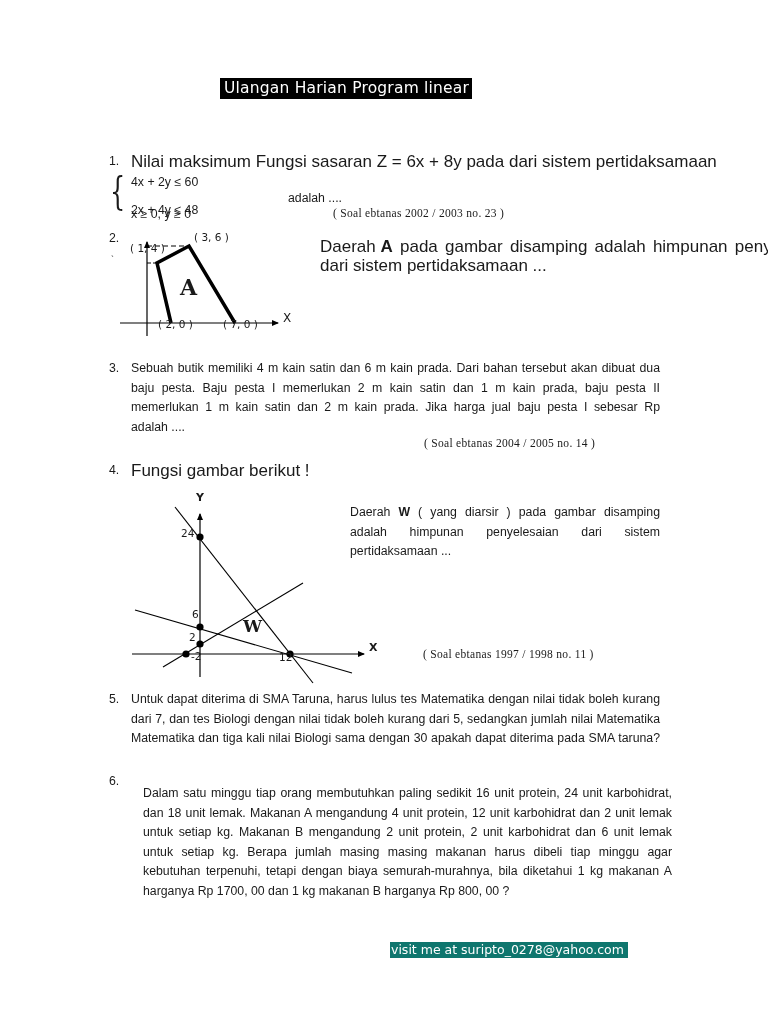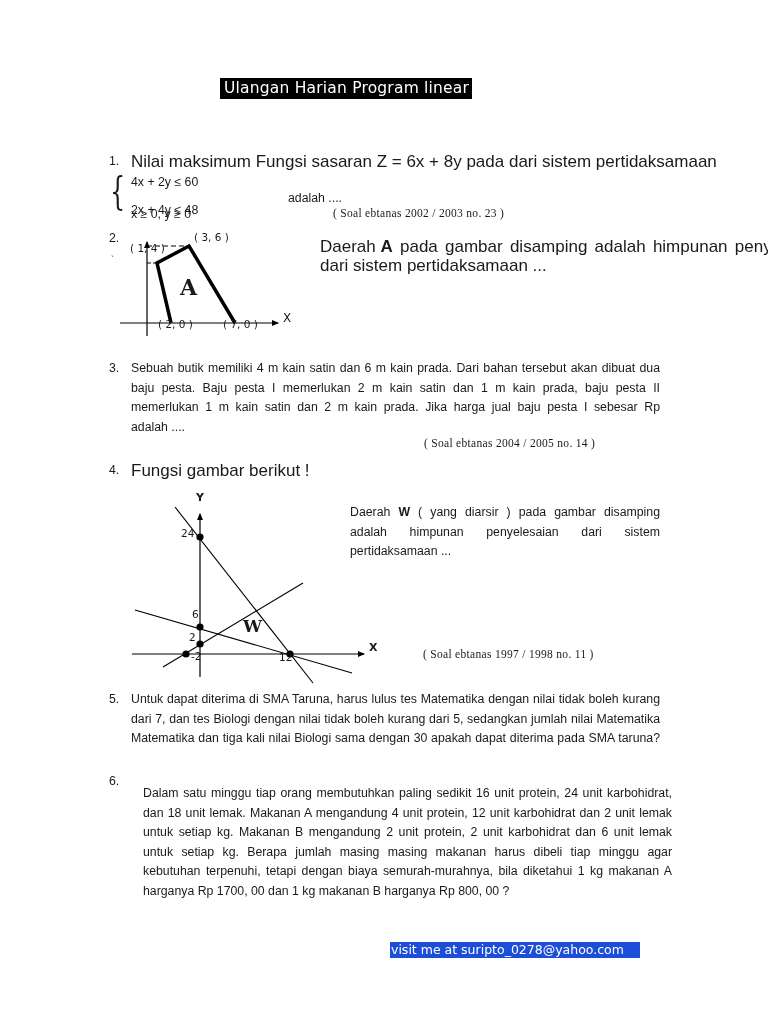--- a/index.html
+++ b/index.html
@@ -3,21 +3,21 @@
 <meta charset="utf-8">
 <style>
   html, body { margin: 0; padding: 0; }
   body { width: 768px; height: 1024px; background: #ffffff; position: relative; overflow: hidden; font-family: "Liberation Sans", sans-serif; color: #1a1a1a; }
   .abs { position: absolute; }
   .title { left: 220px; top: 78px; background: #000; color: #fff; font-family: "DejaVu Sans", sans-serif; font-size: 15.5px; padding: 0 3px 1px 4px; line-height: 20px; letter-spacing: 0.2px; }
   .txt { font-size: 17px; line-height: 19.5px; }
   .num { position: absolute; font-size: 12.3px; line-height: 19.5px; }
   .para { position: absolute; font-size: 12.3px; line-height: 19.5px; text-align: justify; }
   .source { font-family: Liberation Serif, serif; font-size: 11.5px; letter-spacing: 0.3px; white-space: nowrap; }
-  .footer { left: 390px; top: 942px; background: #1d4ed8; color: #fff; font-family: "DejaVu Sans", sans-serif; font-size: 12.5px; padding: 0 16px 0 1px; line-height: 16px; }
+  .footer { left: 390px; top: 942px; background: #0f766e; color: #fff; font-family: "DejaVu Sans", sans-serif; font-size: 12.5px; padding: 0 4px 0 1px; line-height: 16px; }
   .ineq { font-size: 12.3px; line-height: 16px; white-space: nowrap; }
   .brace { font-size: 40px; line-height: 40px; font-family: "DejaVu Serif", serif; font-weight: 200; transform: scaleX(0.6); transform-origin: left top; }
   svg { position: absolute; left: 0; top: 0; }
   .glabel { font-family: "DejaVu Sans", sans-serif; font-size: 10.5px; }
   .bold { font-weight: bold; }
 </style>
 </head>
 <body>
 
 <div class="abs title">Ulangan Harian Program linear</div>

